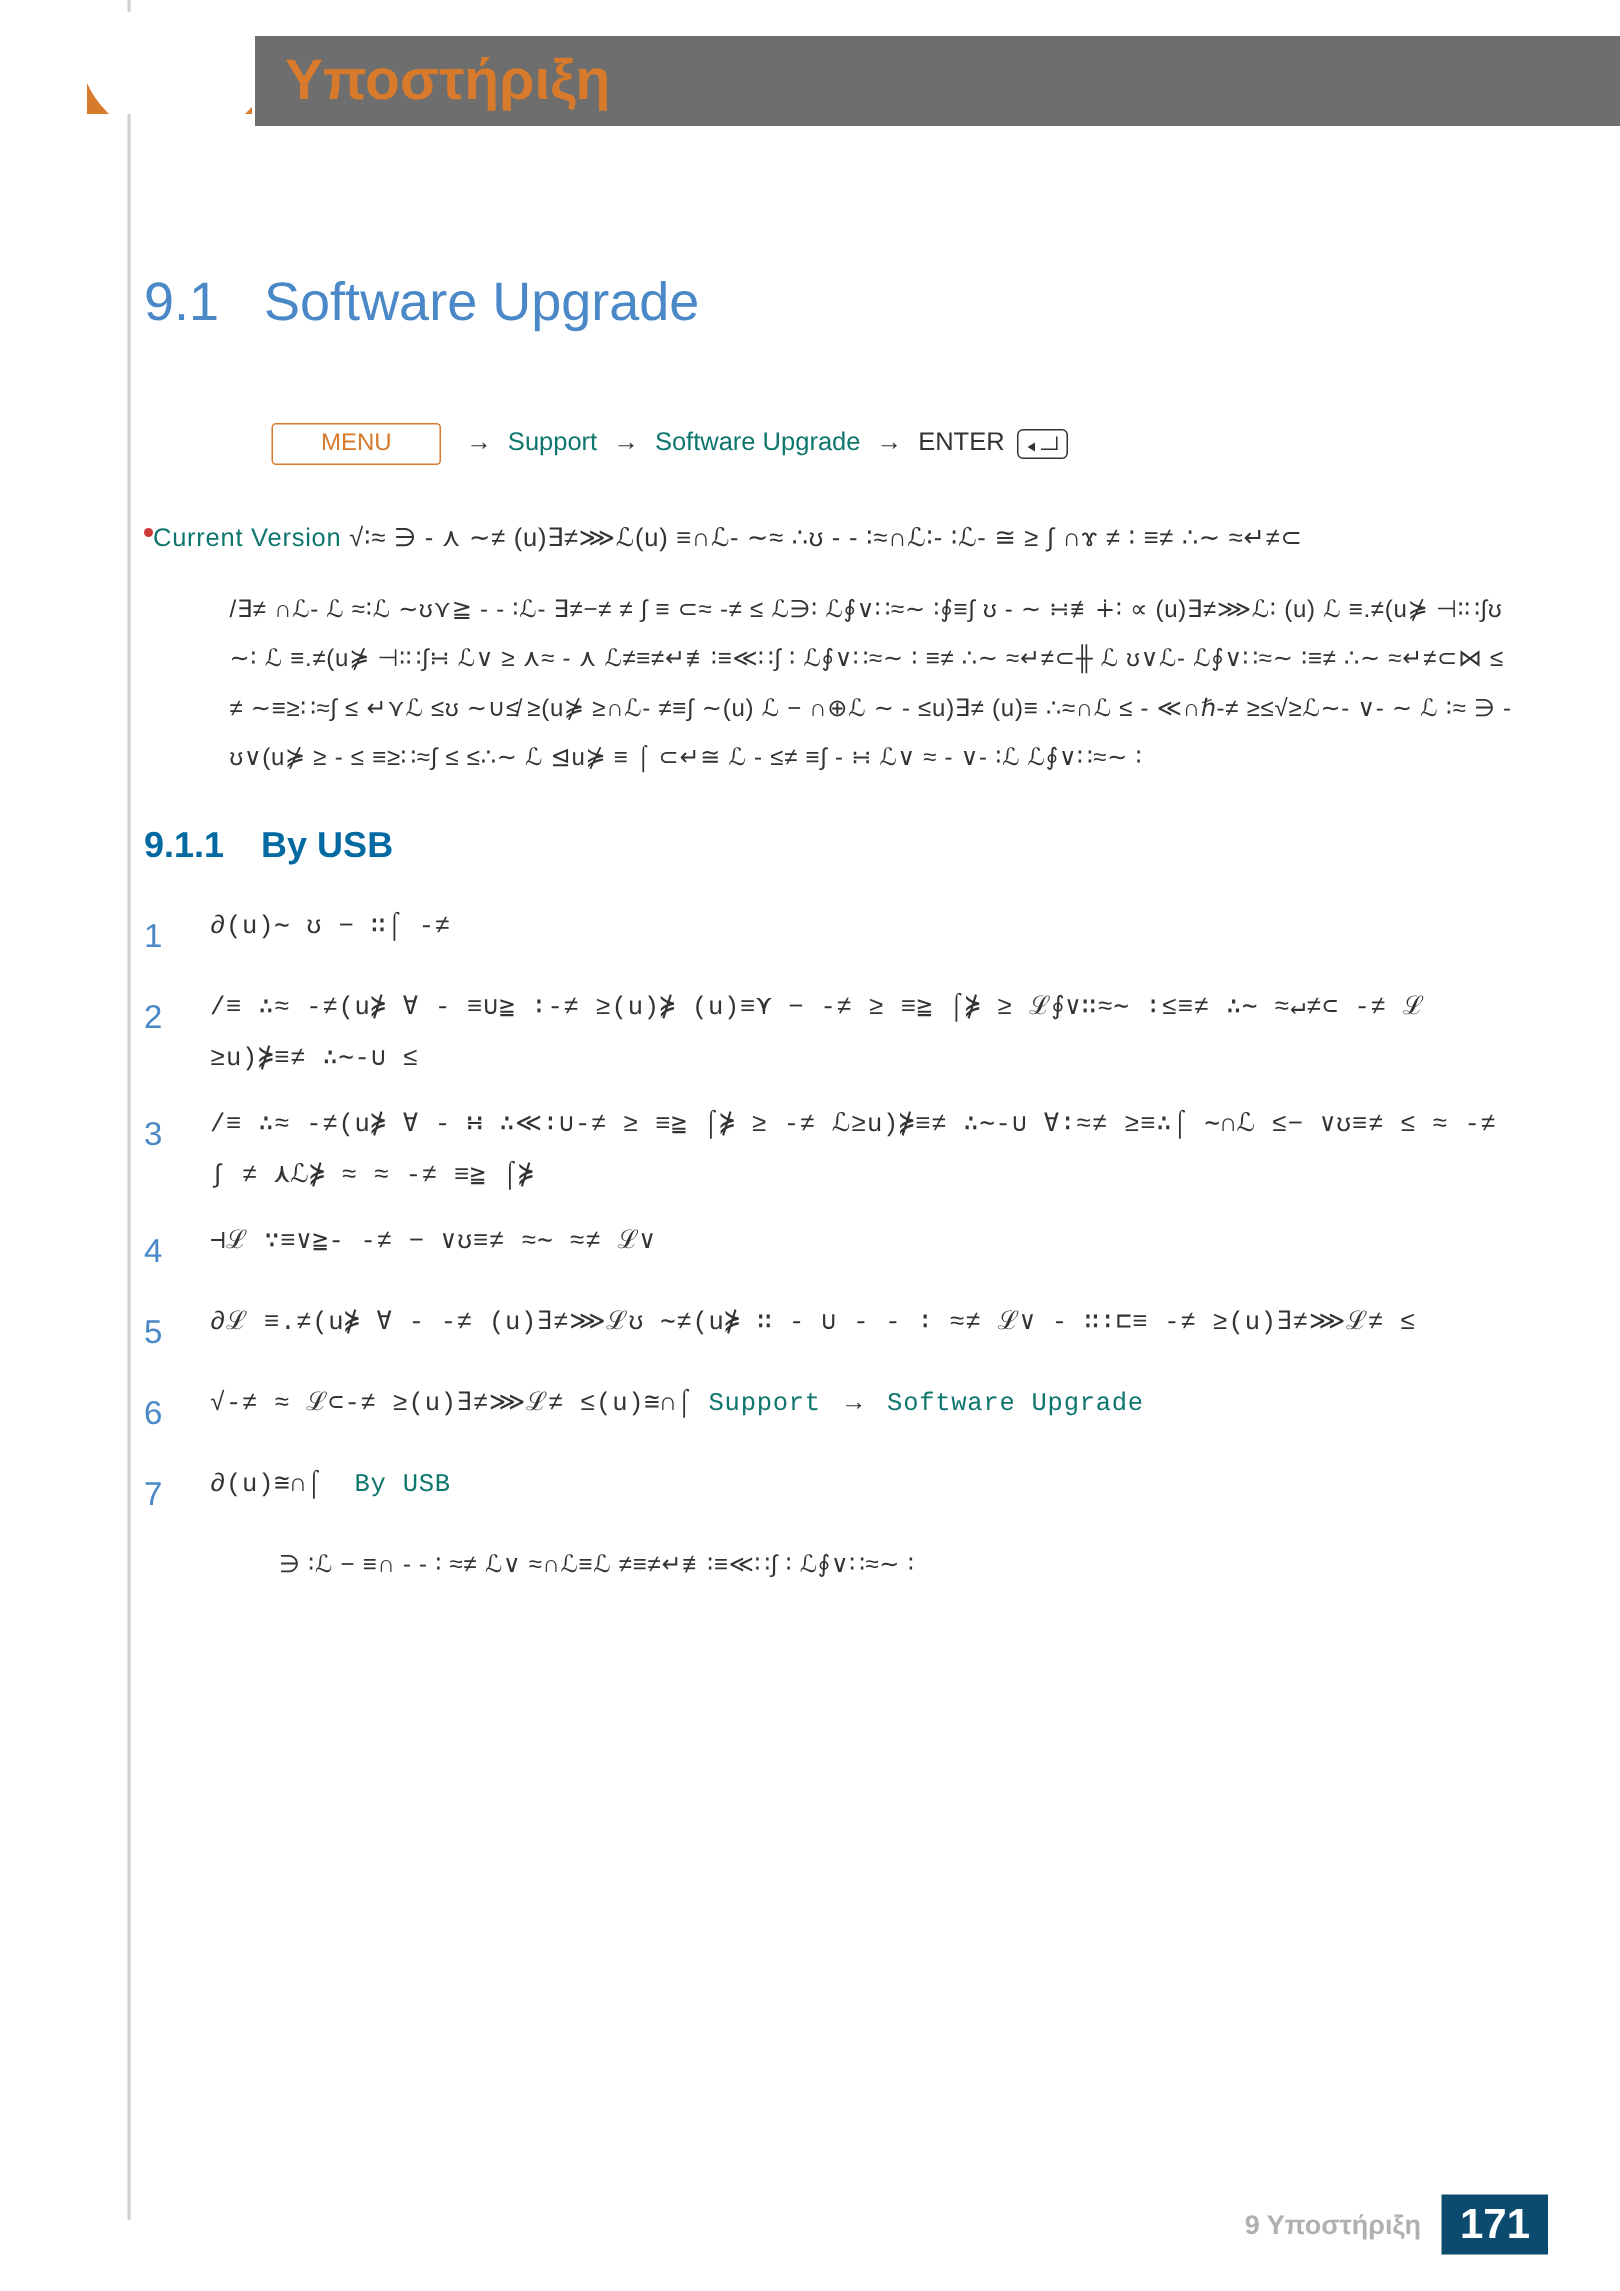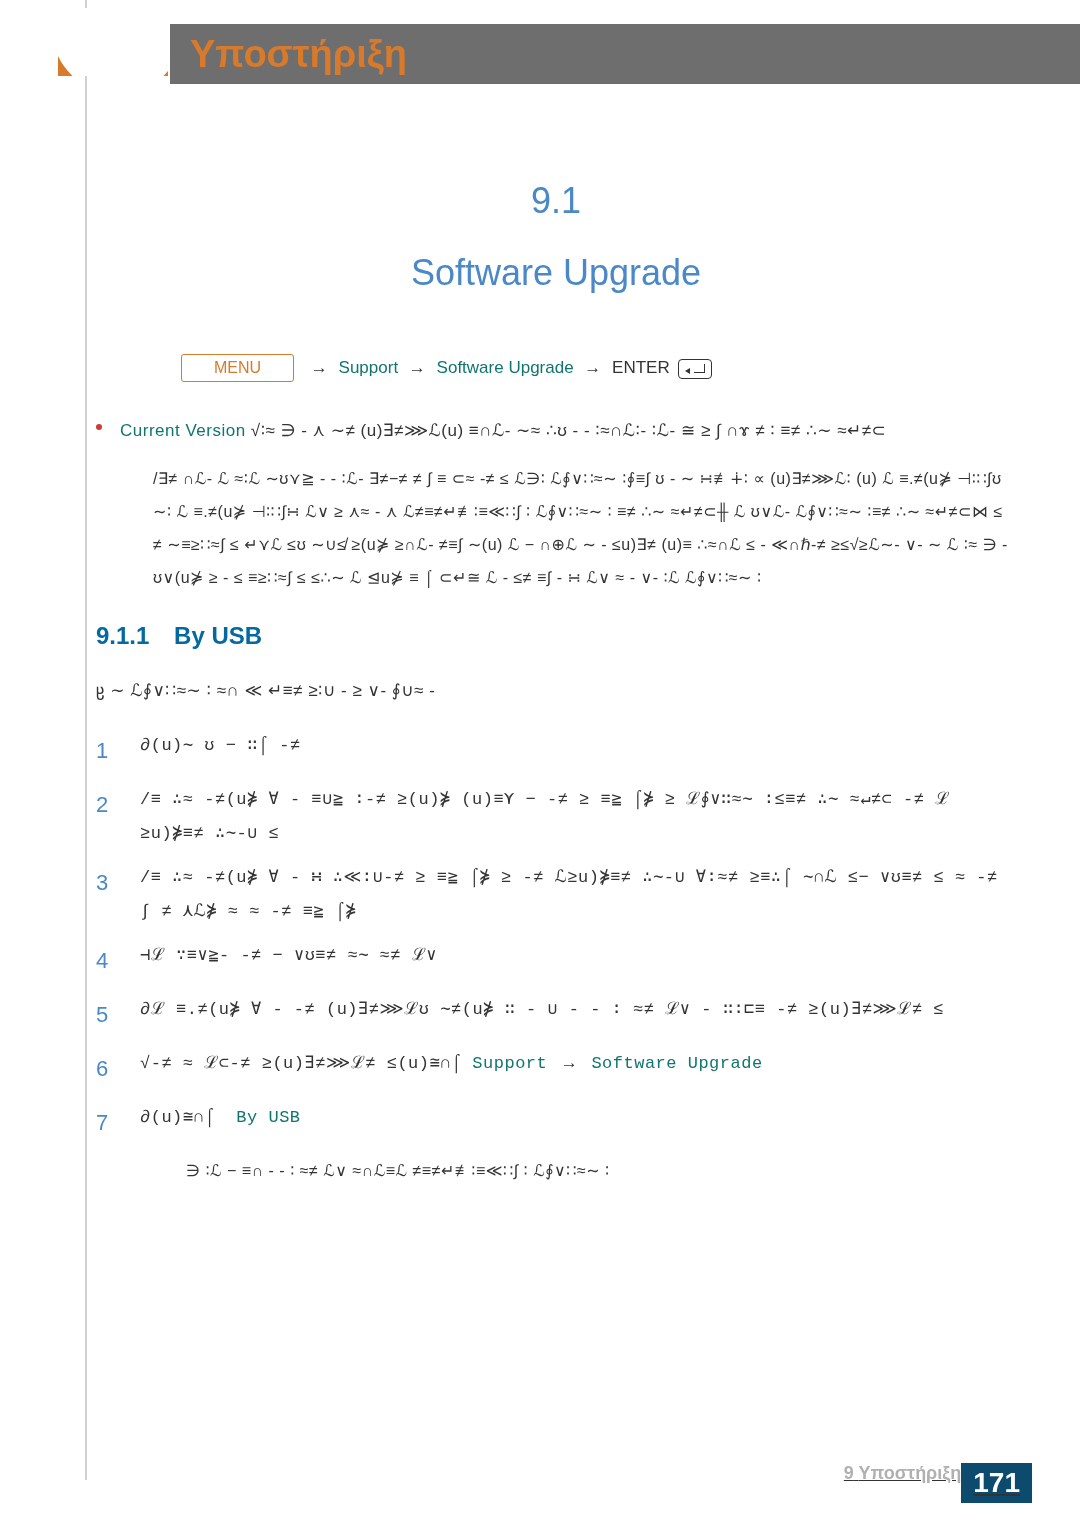--- a/index.html
+++ b/index.html
@@ -54,24 +54,23 @@
     font-weight: 700;
   }
   .content {
     position: absolute;
     left: 96px;
     top: 180px;
     width: 920px;
   }
   .sec-row {
     display: flex;
-    align-items: center;
+    align-items: flex-start;
     gap: 30px;
     margin-bottom: 60px;
-    flex-direction: column;
   }
   .sec-num {
     color: #4a88c7;
     font-size: 36px;
     font-weight: 400;
   }
   .sec-title {
     color: #4a88c7;
     font-size: 36px;
     font-weight: 400;
@@ -95,21 +94,20 @@
   .arrow { color: #333; margin: 0 6px; }
   .red { color: #0f766e; }
   .para {
     font-size: 17px;
     line-height: 2.05;
     color: #333;
     margin-bottom: 20px;
   }
   .bullet-row {
     display: flex;
-    gap: 18px;
     margin-left: 0;
     margin-bottom: 14px;
   }
   .bullet-dot {
     width: 6px; height: 6px; background: #cc3a3a; border-radius: 50%;
     margin-top: 10px; flex-shrink: 0;
   }
   .bullet-text {
     font-size: 17px;
     line-height: 1.95;
@@ -174,22 +172,22 @@
     width: 0; height: 0;
     border-top: 3px solid transparent;
     border-bottom: 3px solid transparent;
     border-right: 5px solid #333;
   }
   .footer {
     position: absolute;
     right: 48px;
     bottom: 24px;
     display: flex;
-    align-items: flex-start;
-    text-decoration: underline;
+    align-items: center;
+    gap: 14px;
   }
   .footer .label {
     color: #b0b0b0;
     font-size: 18px;
     font-weight: 600;
   }
   .footer .page {
     background: #0c4a6e;
     color: #fff;
     font-size: 28px;
@@ -242,21 +240,20 @@
       </div>
     </div>
 
     <div class="sub-block garble" style="margin-left:-28px;">/∃≠ ∩ℒ- ℒ ≈∶ℒ ∼ʊ⋎≧ -  - ∶ℒ- ∃≠−≠ ≠ ∫ ≡ ⊂≈ -≠ ≤ ℒ∋∶  ℒ∮∨∷≈∼ ∶∮≡∫ ʊ -  ∼  ∺≢∔∶ ∝ (u)∃≠⋙ℒ∶ (u) ℒ ≡.≠(u⋡ ⊣∶∷∫ʊ ∼∶  ℒ ≡.≠(u⋡ ⊣∶∷∫∺ ℒ∨ ≥ ⋏≈ -  ⋏ ℒ≠≡≠↵≢∶≡≪∷∫ ∶  ℒ∮∨∷≈∼ ∶ ≡≠ ∴∼ ≈↵≠⊂╫  ℒ ʊ∨ℒ-   ℒ∮∨∷≈∼ ∶≡≠ ∴∼ ≈↵≠⊂⋈ ≤ ≠ ∼≡≥∷≈∫  ≤ ↵⋎ℒ ≤ʊ ∼∪≰ ≥(u⋡ ≥∩ℒ- ≠≡∫ ∼(u) ℒ − ∩⊕ℒ  ∼ - ≤u)∃≠ (u)≡ ∴≈∩ℒ ≤ - ≪∩ℏ-≠ ≥≤√≥ℒ∼- ∨-  ∼ ℒ  ∶≈ ∋ -  ʊ∨(u⋡ ≥ - ≤ ≡≥∷≈∫  ≤  ≤∴∼ ℒ ⊴u⋡ ≡ ⌠  ⊂↵≅  ℒ - ≤≠ ≡∫  -  ∺ ℒ∨ ≈ - ∨- ∶ℒ ℒ∮∨∷≈∼ ∶</div>
 
     <div class="subsec" style="margin-left:-85px;">
       <span class="num">9.1.1</span>
       <span>By USB</span>
     </div>
 
-    <div class="para garble" style="margin-left:-85px;">ჸ ∼  ℒ∮∨∷≈∼ ∶ ≈∩ ≪        ↵≡≠ ≥∶∪ -  ≥ ∨-  ∮∪≈ -</div>
 
     <ol class="numlist" style="margin-left:-85px;">
       <li>
           <span class="n">1</span>
           <span class="t garble">∂(u)∼ ʊ − ∷⌠ -≠</span>
         </li>
       <li>
           <span class="n">2</span>
           <span class="t garble">/≡ ∴≈ -≠(u⋡ ∀ -  ≡∪≧ ∶-≠ ≥(u)⋡ (u)≡⋎ −  -≠ ≥  ≡≧ ⌠⋡ ≥       ℒ∮∨∷≈∼ ∶≤≡≠ ∴∼ ≈↵≠⊂ -≠ ℒ ≥u)⋡≡≠ ∴∼-∪   ≤</span>
         </li>

